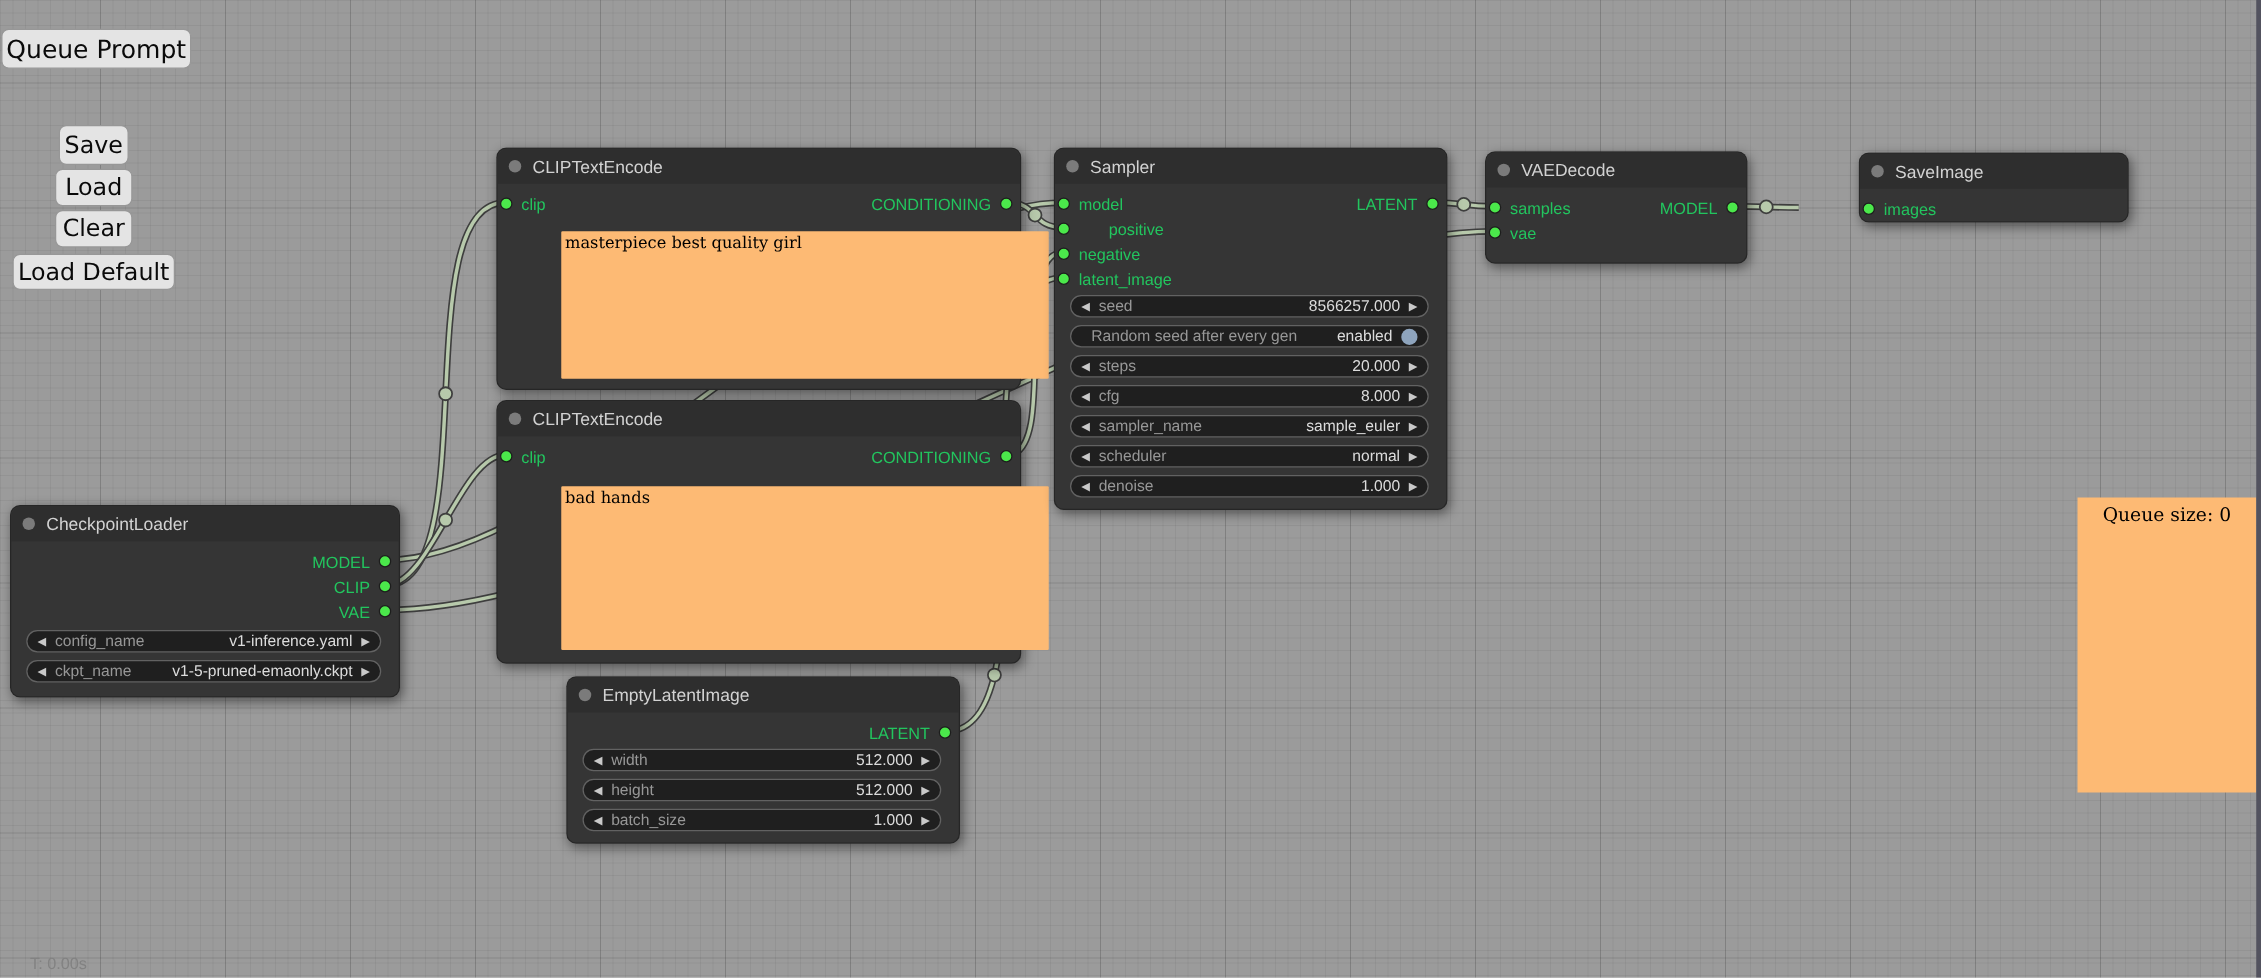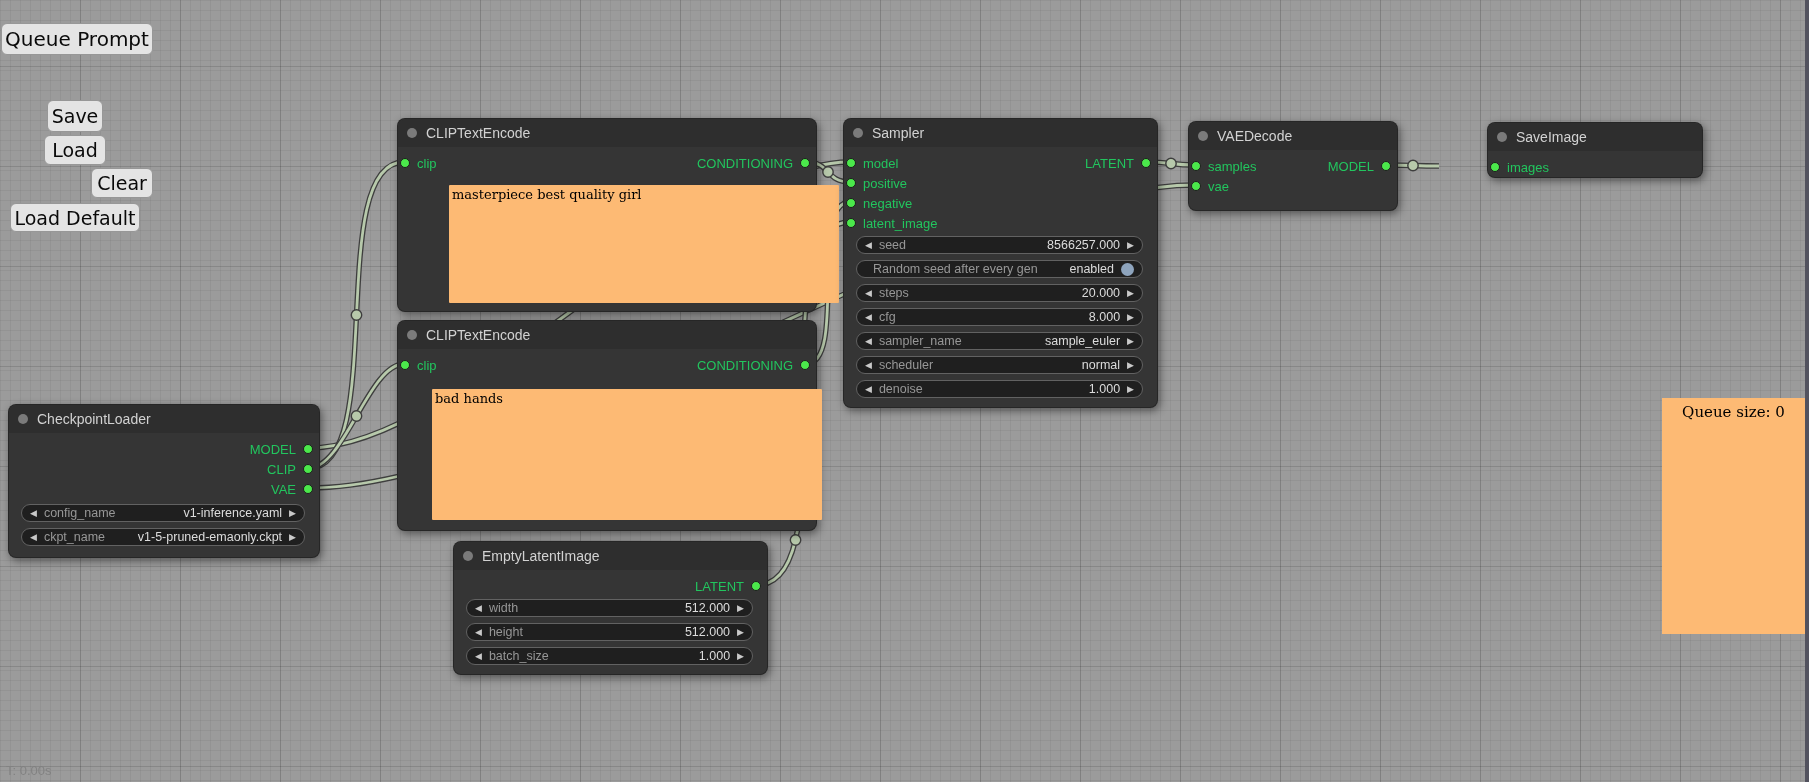--- a/index.html
+++ b/index.html
@@ -37,24 +37,24 @@
   .wtoggle{width:13px;height:13px;border-radius:50%;background:#8ea4bd;flex:0 0 auto;}
   .ntext{position:absolute;background:#fdba74;color:#000;border:none;resize:none;
     font-family:"DejaVu Serif",serif;font-size:13px;padding:2px 3px;box-sizing:border-box;border-radius:1px;outline:none;margin-left:32px;}
   #menu{position:absolute;left:1662px;top:398px;width:143px;height:236px;background:#fdba74;z-index:3;}
   #queue-size{display:block;text-align:center;margin-top:5px;font-family:"DejaVu Serif",serif;font-size:15px;color:#000;}
   .mbtn{position:absolute;background:#e4e4e4;border:1px solid #979797;border-radius:6px;
     font-family:"DejaVu Sans",sans-serif;color:#0a0a0a;text-align:center;cursor:pointer;padding:0;}
   #btn-queue{left:1px;top:23px;width:152px;height:32px;font-size:20px;}
   #btn-save{left:47px;top:100px;width:56px;height:32px;font-size:19px;}
   #btn-load{left:44px;top:135px;width:62px;height:30px;font-size:19px;}
-  #btn-clear{left:44px;top:168px;width:62px;height:30px;font-size:19px;margin-left:47px;}
+  #btn-clear{left:44px;top:168px;width:62px;height:30px;font-size:19px;}
   #btn-loaddefault{left:10px;top:203px;width:130px;height:29px;font-size:19px;}
   #scroll-strip{position:absolute;right:0;top:0;width:4px;height:782px;background:#52525e;z-index:4;}
-  #exec-time{position:absolute;left:6px;top:763px;color:#828282;font-size:13px;z-index:2;}
+  #exec-time{position:absolute;left:24px;top:763px;color:#828282;font-size:13px;z-index:2;}
 </style>
 </head>
 <body>
 
 <div id="canvas">
   <svg id="wires" width="1809" height="782">
       <path d="M309,448 C461.9863147474309,448 697.0136852525691,162 850,162" fill="none" stroke="#3e3e3e" stroke-width="5.4"></path>
       <path d="M309,448 C461.9863147474309,448 697.0136852525691,162 850,162" fill="none" stroke="#b7c9ab" stroke-width="2.8"></path>
       <circle cx="579.5" cy="305" r="5.2" fill="#b7c9ab" stroke="#3e3e3e" stroke-width="1.4"></circle>
       <path d="M309,468 C389.1018882424129,468 323.8981117575871,162 404,162" fill="none" stroke="#3e3e3e" stroke-width="5.4"></path>
@@ -134,21 +134,21 @@
           <span class="tlabel">CLIPTextEncode</span>
         </div>
         <div class="prow in" style="top: 35px;">
           <span class="pdot"></span>
           <span class="plbl">clip</span>
         </div>
         <div class="prow out" style="top: 35px;">
           <span class="pdot"></span>
           <span class="plbl">CONDITIONING</span>
         </div>
-        <textarea class="ntext" spellcheck="false" style="left: 2px; top: 68px; width: 390px; height: 131px;">bad hands</textarea>
+        <textarea class="ntext" spellcheck="false" style="left: 19px; top: 68px; width: 390px; height: 131px;">bad hands</textarea>
       </div>
       <div class="node" style="left: 453px; top: 541px; width: 315px; height: 134px;">
         <div class="ntitle">
           <span class="tdot"></span>
           <span class="tlabel">EmptyLatentImage</span>
         </div>
         <div class="prow out" style="top: 35px;">
           <span class="pdot"></span>
           <span class="plbl">LATENT</span>
         </div>
@@ -173,21 +173,21 @@
       </div>
       <div class="node" style="left: 843px; top: 118px; width: 315px; height: 290px;">
         <div class="ntitle">
           <span class="tdot"></span>
           <span class="tlabel">Sampler</span>
         </div>
         <div class="prow in" style="top: 35px;">
           <span class="pdot"></span>
           <span class="plbl">model</span>
         </div>
-        <div class="prow in" style="top: 55px;">
+        <div class="prow in" style="top: 55px; gap: 24px;">
           <span class="pdot"></span>
           <span class="plbl">positive</span>
         </div>
         <div class="prow in" style="top: 75px;">
           <span class="pdot"></span>
           <span class="plbl">negative</span>
         </div>
         <div class="prow in" style="top: 95px;">
           <span class="pdot"></span>
           <span class="plbl">latent_image</span>

